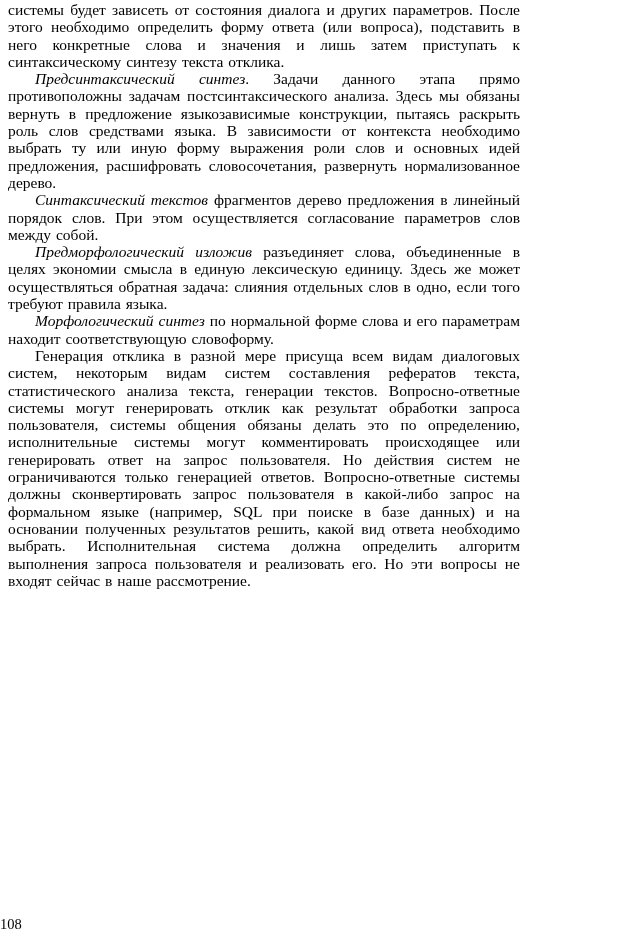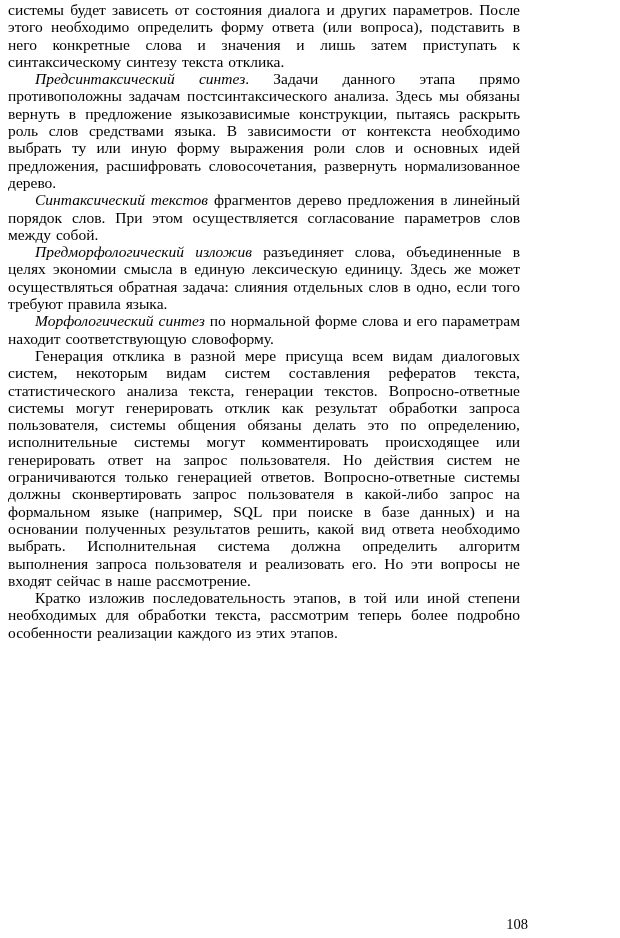--- a/index.html
+++ b/index.html
@@ -42,21 +42,21 @@
     text-indent: 0;
   }
   .term {
     font-style: italic;
   }
   .page-number {
     position: absolute;
     left: 0;
     right: 0;
     bottom: 6px;
-    text-align: right;
+    text-align: left;
     font-size: 14.5px;
     line-height: 16px;
   }
 </style>
 </head>
 <body>
 
 <div class="page">
   <div class="text-block">
 
@@ -66,18 +66,17 @@
 
     <p><span class="term">Синтаксический текстов</span><span> фрагментов дерево предложения в линейный порядок слов. При этом осуществляется согласование параметров слов между собой.</span></p>
 
     <p><span class="term">Предморфологический изложив</span><span> разъединяет слова, объединенные в целях экономии смысла в единую лексическую единицу. Здесь же может осуществляться обратная задача: слияния отдельных слов в одно, если того требуют правила языка.</span></p>
 
     <p><span class="term">Морфологический синтез</span><span> по нормальной форме слова и его параметрам находит соответствующую словоформу.</span></p>
 
 
     <p><span class="term"></span><span>Генерация отклика в разной мере присуща всем видам диалоговых систем, некоторым видам систем составления рефератов текста, статистического анализа текста, генерации текстов. Вопросно-ответные системы могут генерировать отклик как результат обработки запроса пользователя, системы общения обязаны делать это по определению, исполнительные системы могут комментировать происходящее или генерировать ответ на запрос пользователя. Но действия систем не ограничиваются только генерацией ответов. Вопросно-ответные системы должны сконвертировать запрос пользователя в какой-либо запрос на формальном языке (например, SQL при поиске в базе данных) и на основании полученных результатов решить, какой вид ответа необходимо выбрать. Исполнительная система должна определить алгоритм выполнения запроса пользователя и реализовать его. Но эти вопросы не входят сейчас в наше рассмотрение.</span></p>
 
-    <p><span class="term"></span><span>Кратко изложив последовательность этапов, в той или иной степени необходимых для обработки текста, рассмотрим теперь более подробно особенности реализации каждого из этих этапов.</span></p>
 
   </div>
 
   <div class="page-number">108</div>
 </div>
 
 </body></html>

